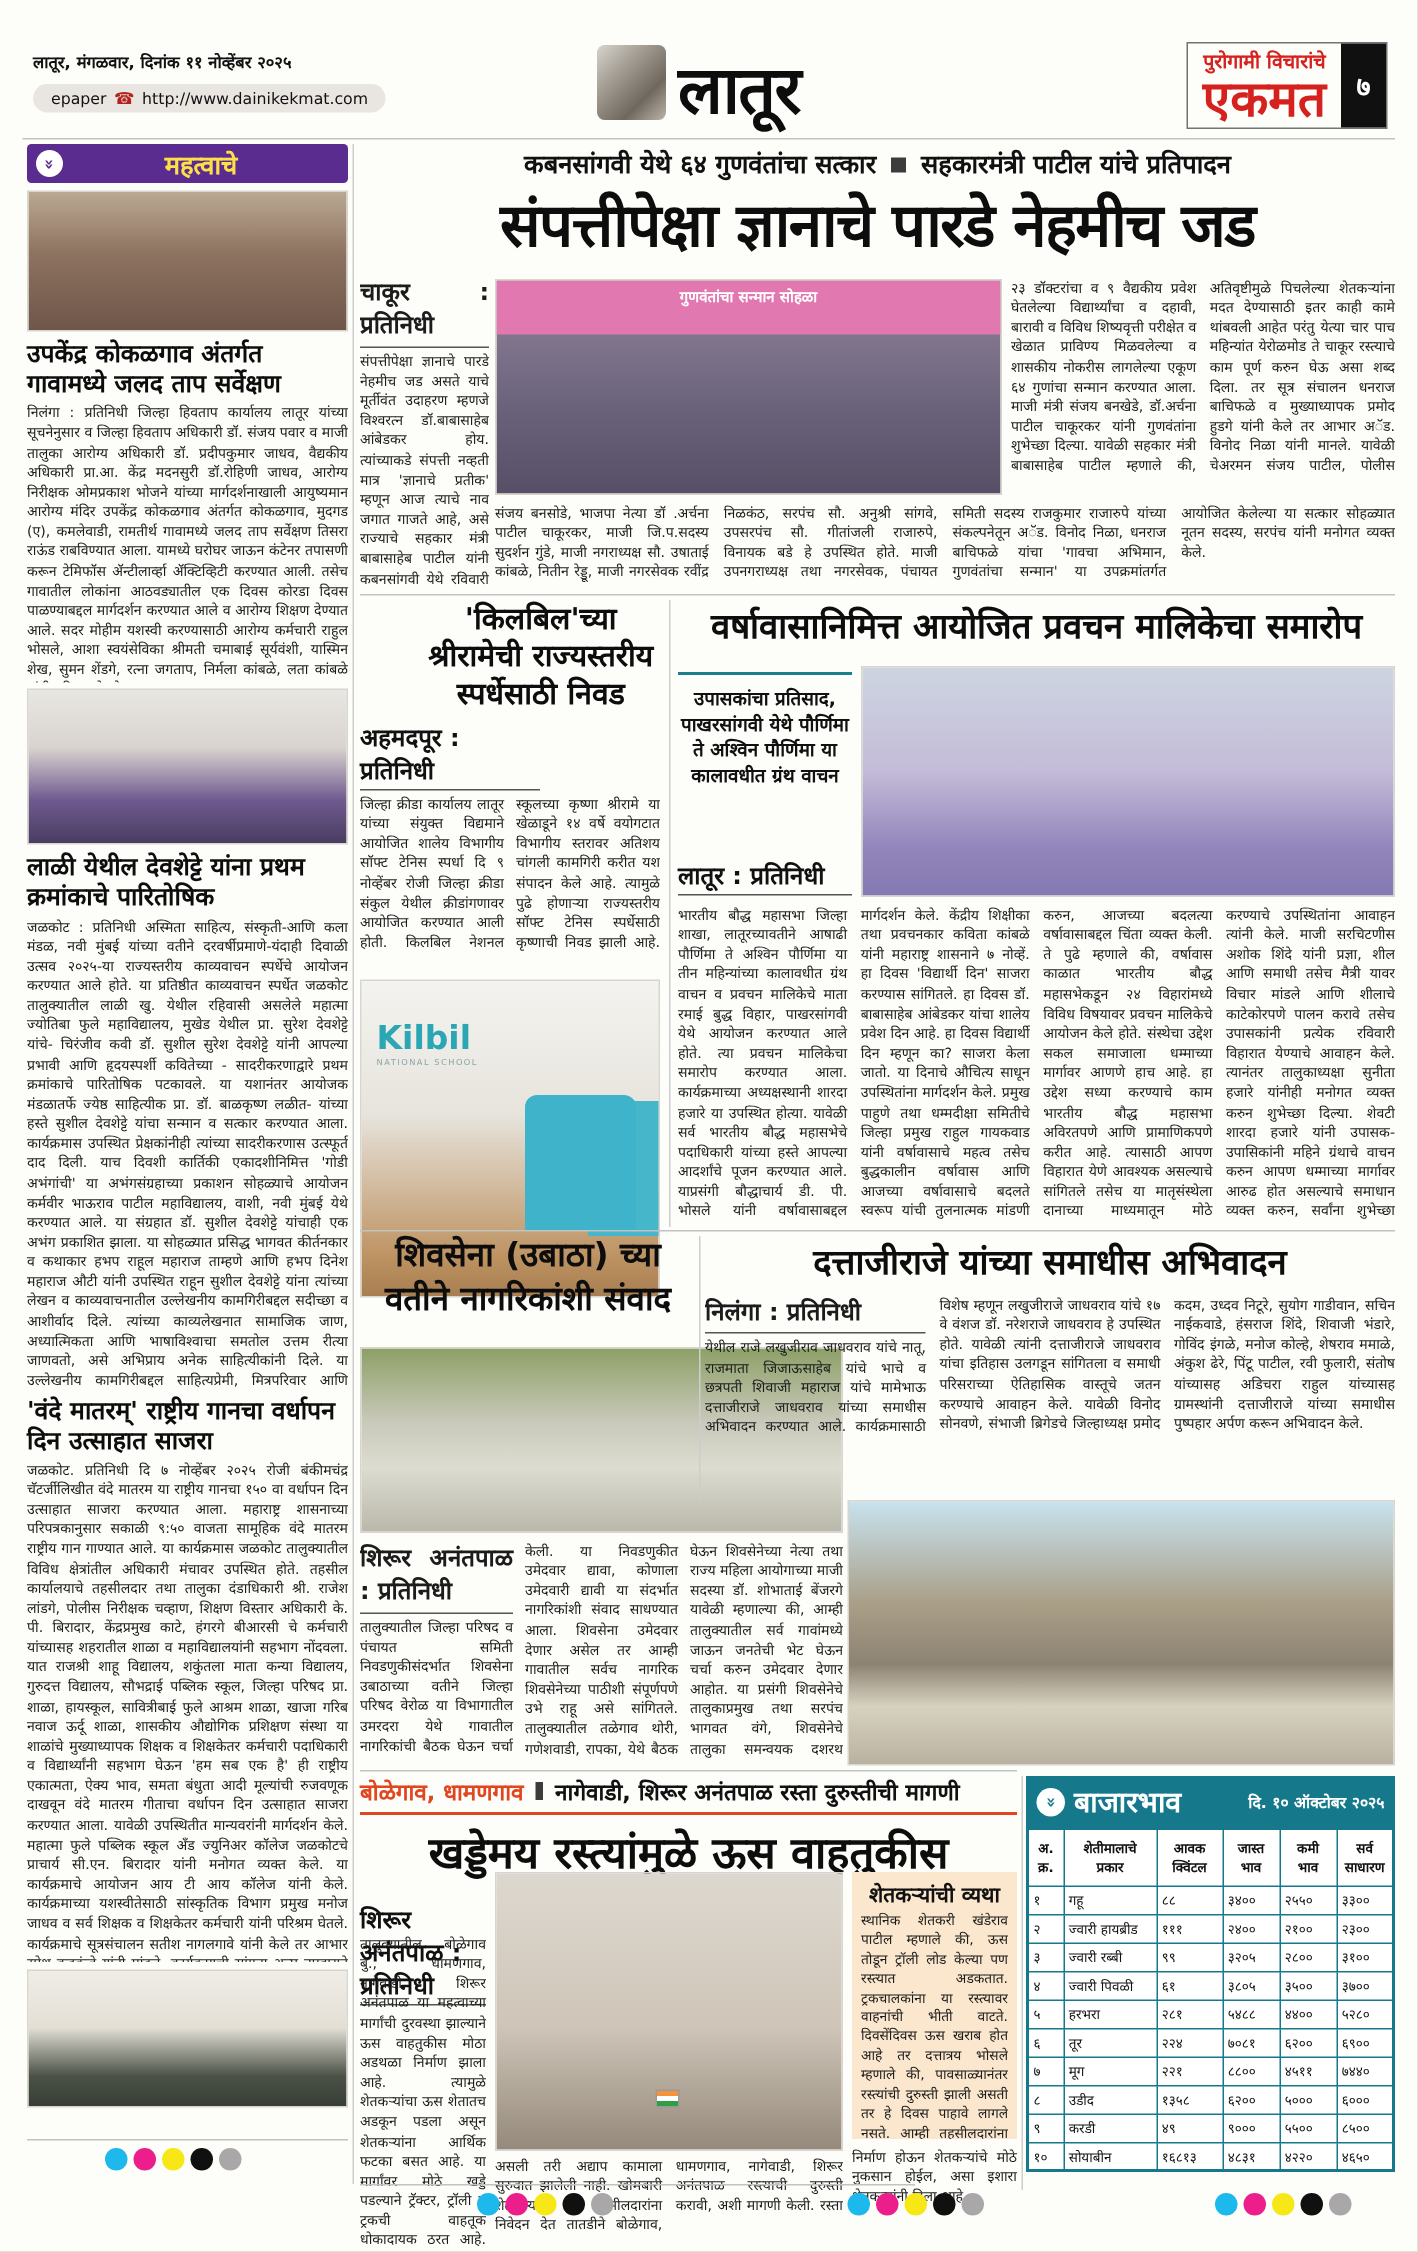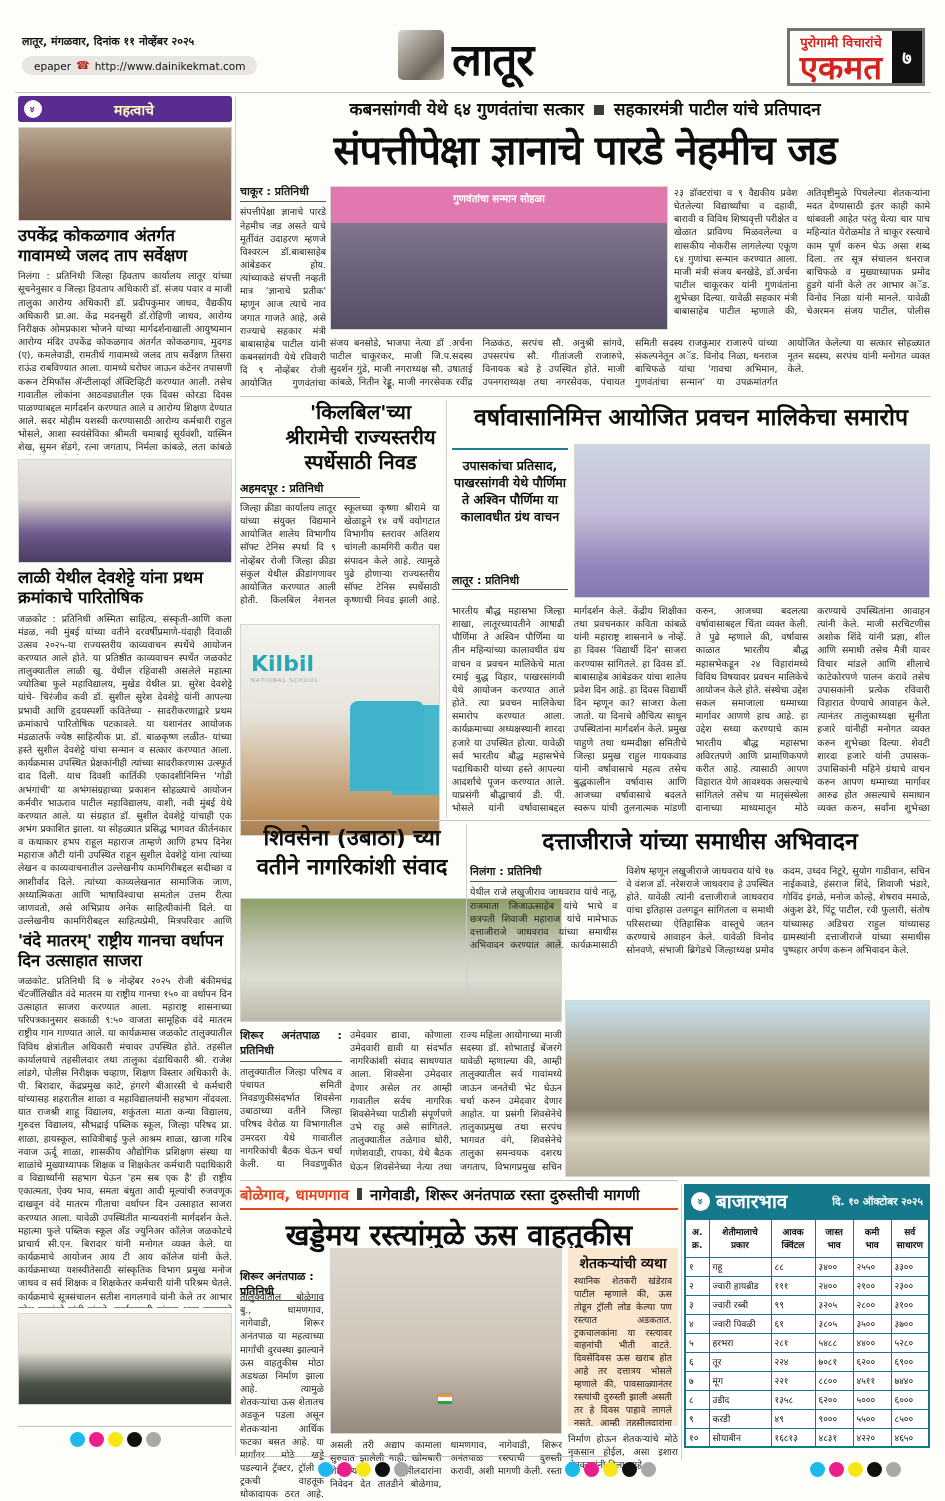--- a/index.html
+++ b/index.html
@@ -2,43 +2,43 @@
 <html><head>
 <meta charset="utf-8">
 <style>
   * { margin:0; padding:0; box-sizing:border-box; }
   body { background:#888; font-family:"DejaVu Sans", sans-serif; }
   .page { position:relative; width:945px; height:1501px; margin:0 auto; background:#fdfdfa; overflow:hidden; color:#111; }
   .abs { position:absolute; }
   .rule-h { position:absolute; height:1px; background:#c2c2c2; }
   .rule-v { position:absolute; width:1px; background:#cdcdcd; }
   .body-txt { font-size:9.4px; line-height:1.4; text-align:justify; color:#1c1c1c; overflow:hidden; }
-  .byl { display:block; font-weight:bold; font-size:11px; border-bottom:1px solid #555; padding-bottom:2px; margin-bottom:3px; }
+  .byl { display:block; font-weight:bold; font-size:16px; border-bottom:1px solid #555; padding-bottom:2px; margin-bottom:3px; }
   .headline { font-weight:bold; color:#0d0d0d; }
   .ph { position:relative; overflow:hidden; background:#cfcac2; border:1px solid #d8d5cf; }
 
   
   .dateline { left:22px; top:33px; font-size:11px; font-weight:bold; }
   .epaper { left:22px; top:56px; background:#e9e6e2; border-radius:12px; padding:3px 12px; font-size:10.5px; display:flex; align-items:center; gap:5px; }
   .epaper .ic { color:#b3221c; font-size:11px; }
   .mast-logo { left:398px; top:30px; width:46px; height:50px; border-radius:5px;
     background:linear-gradient(135deg,#d8d4cc 0%,#9a948a 40%,#6e685e 70%,#bbb5a9 100%); }
   .mast-title { left:452px; top:28px; font-size:44px; font-weight:bold; letter-spacing:-1px; }
-  .brand { right:20px; top:28px; display:flex; height:58px; border:3px solid #737373; }
+  .brand { right:20px; top:28px; display:flex; height:58px; border:1px solid #737373; }
   .brand-txt { padding:2px 10px; text-align:center; }
   .brand-tag { font-size:13px; font-weight:bold; color:#d6221f; }
   .brand-name { font-size:33px; font-weight:bold; color:#d6221f; line-height:1.05; }
   .pageno { width:30px; background:#101010; color:#fff; display:flex; align-items:center; justify-content:center; font-size:18px; font-weight:bold; }
 
   
   .sidebar { left:18px; top:96px; width:214px; }
   .mv-bar { height:26px; background:#5b2c8f; border-radius:3px; display:flex; align-items:center; padding:0 6px; margin-bottom:5px; }
   .mv-ic { width:18px; height:18px; background:#fff; border-radius:50%; color:#5b2c8f; font-weight:bold; display:flex; align-items:center; justify-content:center; }
   .mv-ic span { display:inline-block; transform:rotate(90deg); font-size:11px; line-height:1; }
-  .mv-label { flex:1; text-align:center; color:#fef9c3; font-size:14px; font-weight:bold; }
+  .mv-label { flex:1; text-align:center; color:#fde047; font-size:17px; font-weight:bold; }
   .sb-photo1 { height:94px; background:linear-gradient(180deg,#baa893 0%,#8d7260 45%,#6f5649 100%),radial-gradient(circle at 25% 62%,#e58ea0 0 10%,transparent 11%); }
   .sb-photo2 { height:104px; margin-top:4px; background:linear-gradient(180deg,#e9e7e3 0%,#d8d3ce 38%,#6f5a8f 72%,#493d62 100%); }
   .sb-photo3 { height:92px; margin-top:5px; background:linear-gradient(180deg,#f0ede7 0%,#e3dfd5 42%,#4a5146 78%,#383e36 100%); }
   .sb-h { font-size:16.5px; font-weight:bold; line-height:1.22; margin:5px 0 3px 0; }
   .sb-b1 { height:186px; }
   .sb-b2 { height:314px; }
   .sb-b3 { height:334px; }
 
   
   .kicker { left:240px; top:97px; width:690px; text-align:center; font-size:17px; font-weight:bold; }

